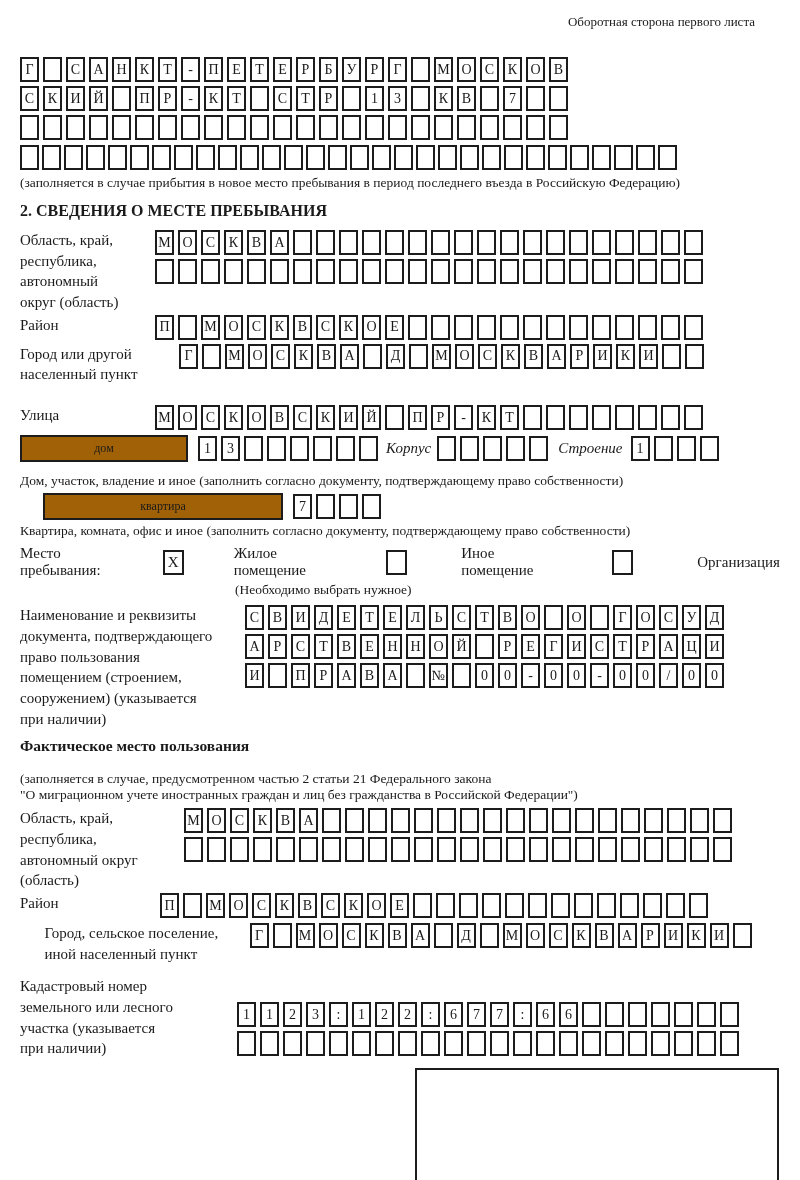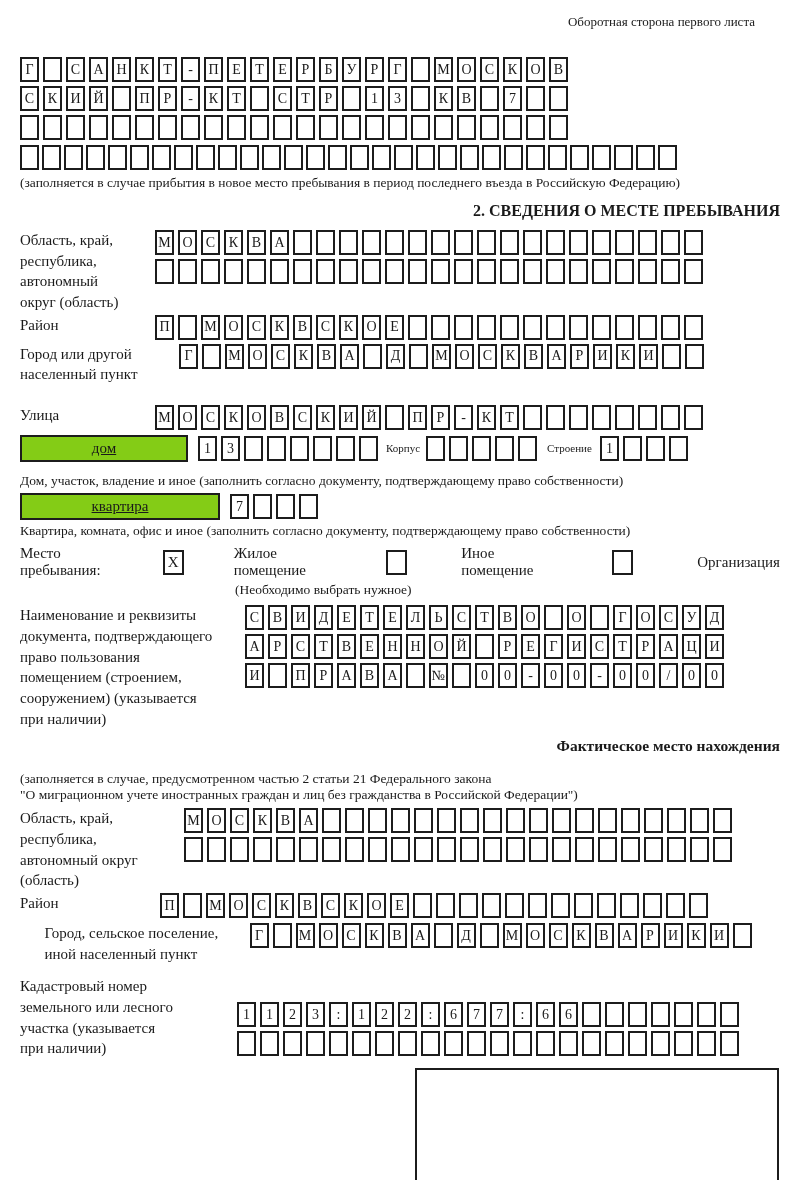--- a/index.html
+++ b/index.html
@@ -19,29 +19,28 @@
   .cell {
     width: 19px; height: 25px; border: 2px solid #1c1c1c; margin-right: 4px;
     display: inline-flex; align-items: center; justify-content: center;
     font-size: 14px; flex-shrink: 0; background: #fff;
   }
   .slim .cell { width: 19px; margin-right: 3px; }
   .indent24 { margin-left: 24px; }
   .indent12 { margin-left: 12px; }
 
   .centernote { text-align: left; font-size: 13.5px; }
-  .sect-title { text-align: right; font-weight: bold; font-size: 16px; }
+  .sect-title { text-align: left; font-weight: bold; font-size: 16px; }
 
   .widebox {
     border: 2px solid #1c1c1c; height: 27px; display: inline-flex;
-    align-items: center; justify-content: center; font-size: 15px; flex-shrink: 0;
-    background: #84cc16;
-    text-decoration: underline;
+    align-items: center; justify-content: center; font-size: 12px; flex-shrink: 0;
+    background: #a16207;
   }
-  .inline-lbl { font-size: 11px; line-height: 27px; flex-shrink: 0; }
+  .inline-lbl { font-size: 15px; line-height: 27px; flex-shrink: 0; font-style: italic; }
 
   .stayrow { display: flex; align-items: center; font-size: 15px; gap: 40px; }
   .checkbox {
     width: 21px; height: 25px; border: 2px solid #1c1c1c; display: inline-flex;
     align-items: center; justify-content: center; font-size: 15px; flex-shrink: 0;
   }
 
   .confirm-wrap { margin-left: 395px; margin-top: 8px; }
   .stampbox { width: 364px; height: 172px; border: 2px solid #1c1c1c; background: #fff; }
 </style>
@@ -343,21 +342,21 @@
   <div class="cellrow">
       <span class="cell">1</span>
       <span class="cell"></span>
       <span class="cell"></span>
       <span class="cell"></span>
     </div>
 </div>
 <div style="font-size:13.5px; margin:11px 0 4px 0;">Дом, участок, владение и иное (заполнить согласно документу, подтверждающему право собственности)</div>
 
 <div class="frow" style="align-items:center;">
-  <div class="widebox" style="width:200px; margin-right:10px;">квартира</div>
+  <div class="widebox" style="width:240px; margin-right:10px;margin-left:23px;">квартира</div>
   <div class="cellrow">
       <span class="cell">7</span>
       <span class="cell"></span>
       <span class="cell"></span>
       <span class="cell"></span>
     </div>
 </div>
 <div style="font-size:13.5px; margin:3px 0 6px 0;">Квартира, комната, офис и иное (заполнить согласно документу, подтверждающему право собственности)</div>
 
 <div class="stayrow">
@@ -444,21 +443,21 @@
         <span class="cell">-</span>
         <span class="cell">0</span>
         <span class="cell">0</span>
         <span class="cell">/</span>
         <span class="cell">0</span>
         <span class="cell">0</span>
       </div>
   </div>
 </div>
 
-<div class="sect-title" style="font-size:15.5px; margin-top:8px;">Фактическое место нахождения</div>
+<div class="sect-title" style="font-size:15.5px; margin-top:8px;">Фактическое место пользования</div>
 <div class="centernote" style="margin-top:16px;">(заполняется в случае, предусмотренном частью 2 статьи 21 Федерального закона</div>
 <div class="centernote">"О миграционном учете иностранных граждан и лиц без гражданства в Российской Федерации")</div>
 
 <div class="frow" style="margin-top:5px;">
   <div class="lblcol" style="width:152px;">Область, край,
 республика,
 автономный округ
 (область)</div>
   <div class="rows">
     <div class="cellrow indent12">

